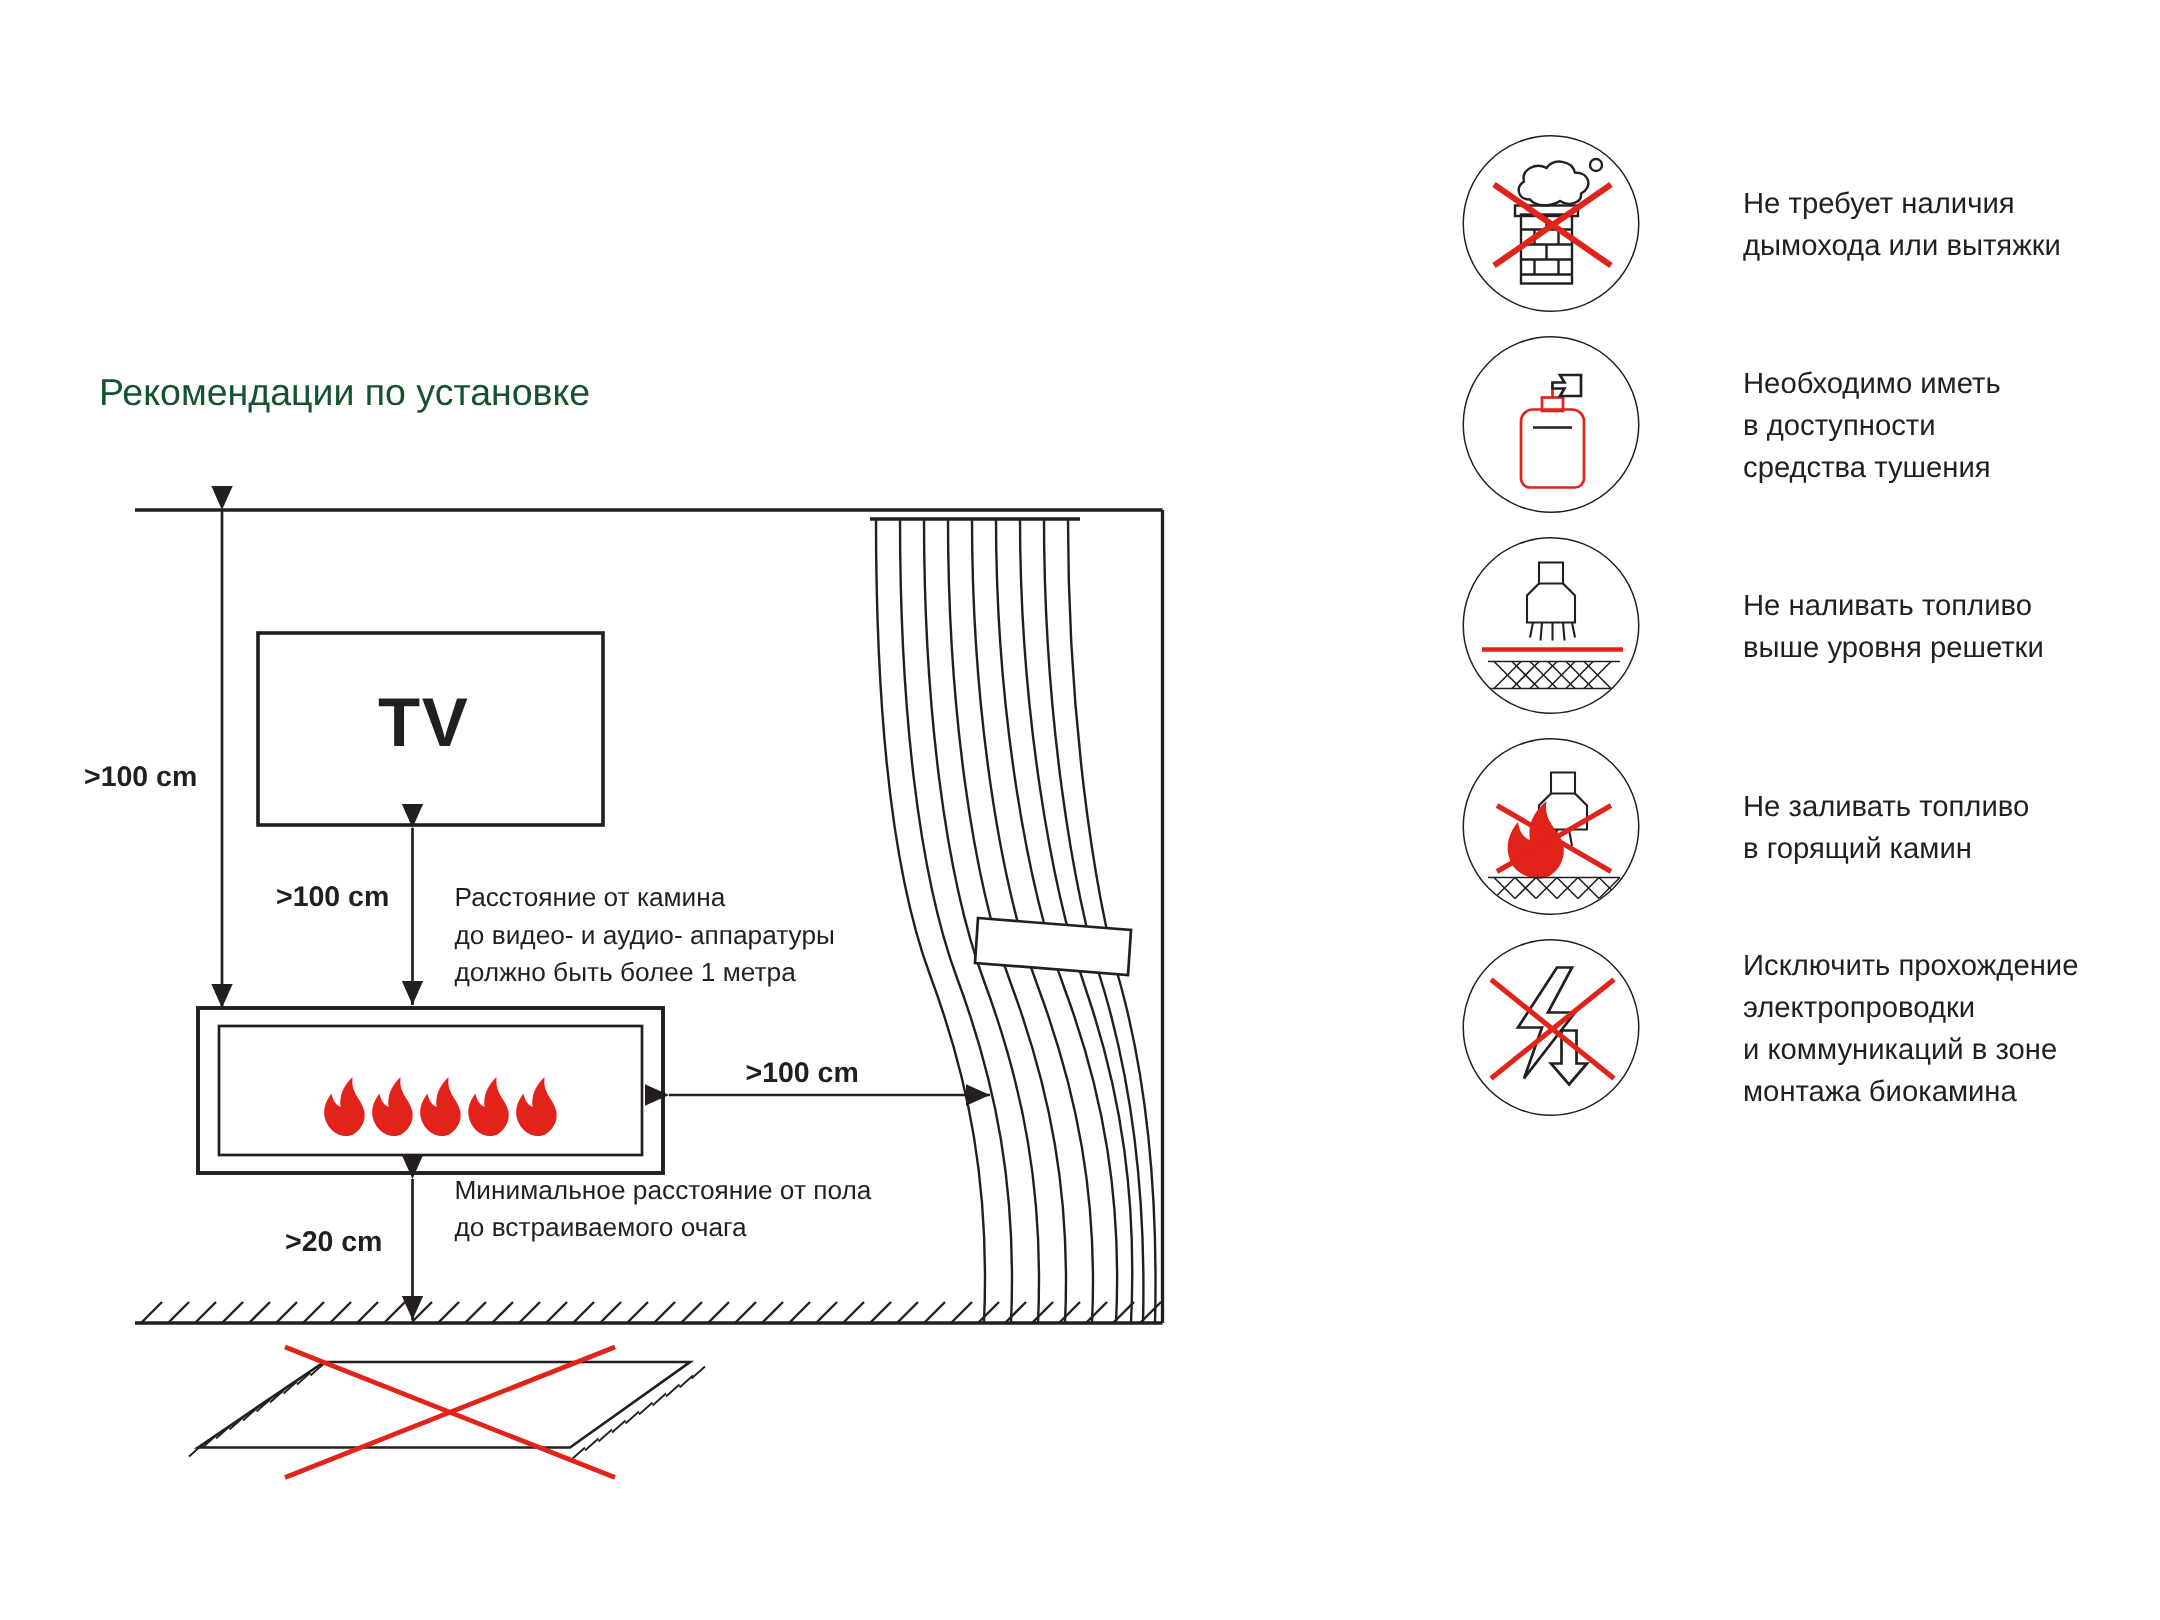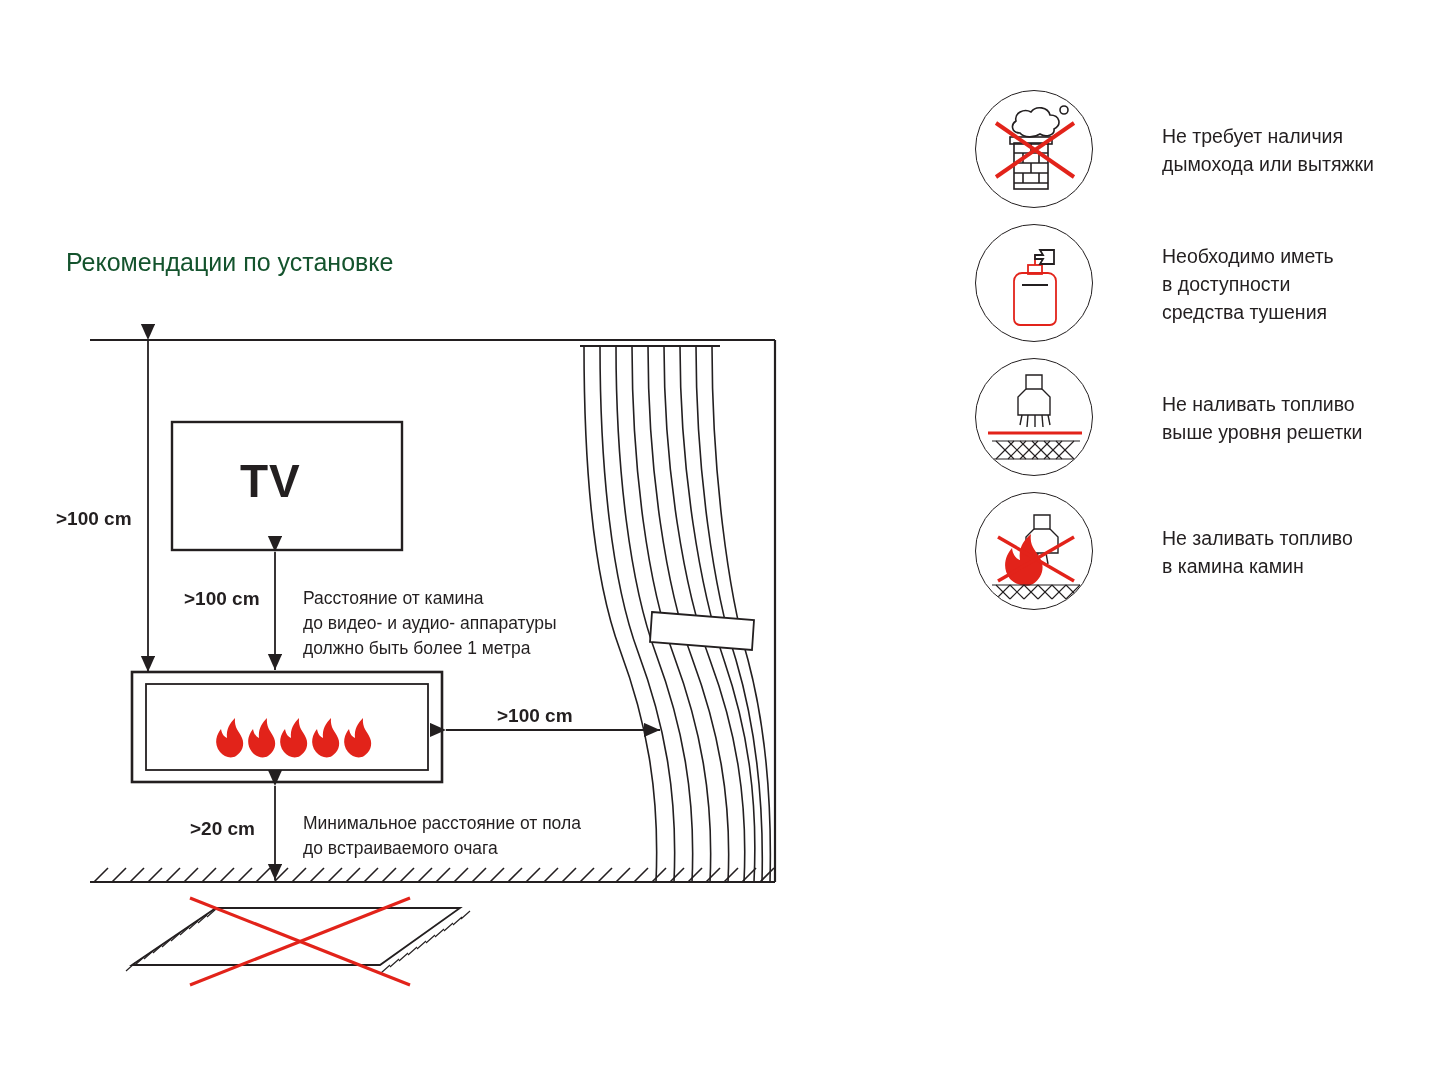--- a/index.html
+++ b/index.html
@@ -240,31 +240,31 @@
         </marker>
       </defs>
       <g stroke="#231f20" stroke-width="1.8">
         <line x1="88" y1="20" x2="88" y2="352" marker-start="url(#ahs)" marker-end="url(#ah)"></line>
         <line x1="215" y1="232" x2="215" y2="350" marker-start="url(#ahs)" marker-end="url(#ah)"></line>
         <line x1="215" y1="466" x2="215" y2="560" marker-start="url(#ahs)" marker-end="url(#ah)"></line>
         <line x1="386" y1="410" x2="600" y2="410" marker-start="url(#ahs)" marker-end="url(#ah)"></line>
       </g>
     </svg>
 
-    <div class="tv-label" style="left:180px; top:134px;">TV</div>
+    <div class="tv-label" style="left:192px; top:134px;">TV</div>
 
     <div class="dimlabel" style="left:-4px; top:188px;">&gt;100 cm</div>
     <div class="dimlabel" style="left:124px; top:268px;">&gt;100 cm</div>
     <div class="dimlabel" style="left:437px; top:385px;">&gt;100 cm</div>
     <div class="dimlabel" style="left:130px; top:498px;">&gt;20 cm</div>
 
     <div class="notetext" style="left:243px; top:266px; width:330px;">Расстояние от камина
 до видео- и аудио- аппаратуры
 должно быть более 1 метра</div>
-    <div class="notetext" style="left:243px; top:491px; width:340px;">Минимальное расстояние от пола
+    <div class="notetext" style="left:243px; top:461px; width:340px;">Минимальное расстояние от пола
 до встраиваемого очага</div>
   </div>
 
   <div id="icon-list">
 
     <div class="icon-row">
       <div class="icon-circle">
         <svg width="118" height="118" viewBox="0 0 118 118">
           <g fill="none" stroke="#231f20" stroke-width="1.6">
 
@@ -378,19 +378,37 @@
             <line x1="90" y1="92" x2="76" y2="106"></line>
               <line x1="104" y1="92" x2="90" y2="106"></line>
           </g>
           <g stroke="#e2231a" stroke-width="3.4">
             <line x1="22" y1="44" x2="98" y2="88"></line>
             <line x1="98" y1="44" x2="22" y2="88"></line>
           </g>
         </svg>
       </div>
       <div class="icon-text">Не заливать топливо
-в камина камин</div>
+в горящий камин</div>
     </div>
 
+    <div class="icon-row">
+      <div class="icon-circle">
+        <svg width="118" height="118" viewBox="0 0 118 118">
+          <g fill="none" stroke="#231f20" stroke-width="1.8">
+            <path d="M62 18 L36 58 h16 l-12 34 l34 -44 h-18 l16 -30 z" fill="#ffffff"></path>
+            <path d="M70 96 l12 -14 h-7 v-22 h-10 v22 h-7 z" fill="#ffffff"></path>
+          </g>
+          <g stroke="#e2231a" stroke-width="3.4">
+            <line x1="18" y1="26" x2="100" y2="92"></line>
+            <line x1="100" y1="26" x2="18" y2="92"></line>
+          </g>
+        </svg>
+      </div>
+      <div class="icon-text">Исключить прохождение
+электропроводки
+и коммуникаций в зоне
+монтажа биокамина</div>
+    </div>
 
 
   </div>
 </div>
 
 </body></html>

